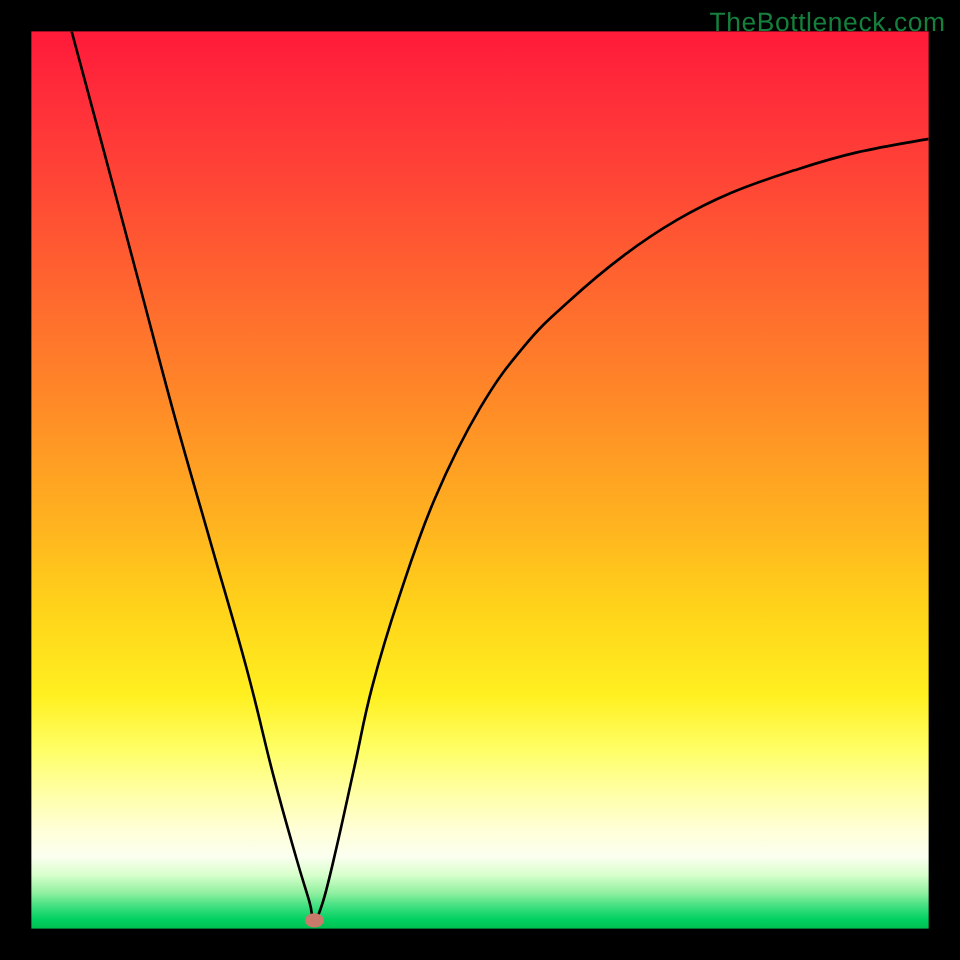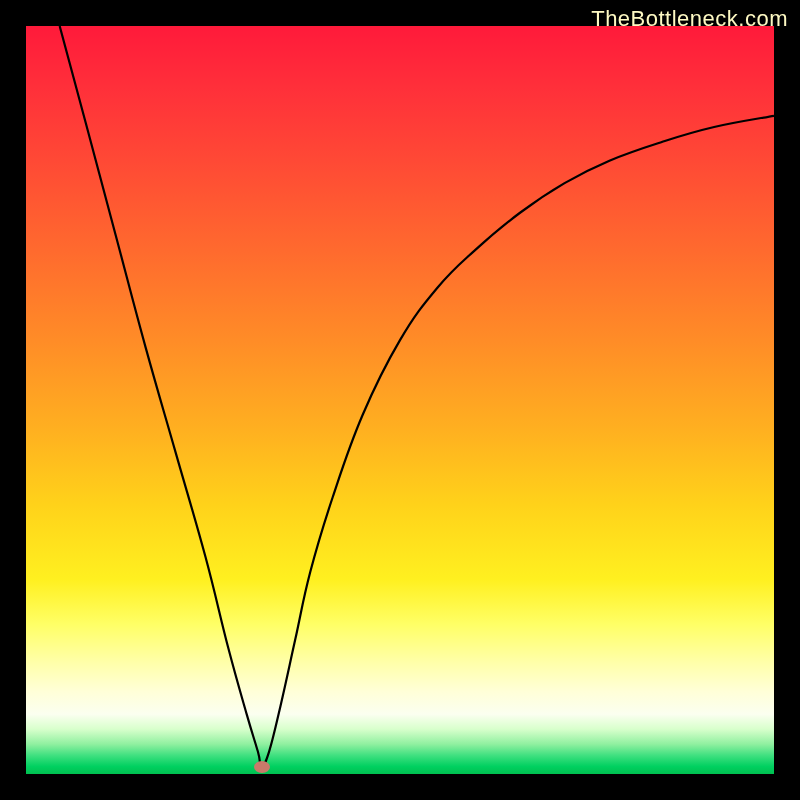--- a/index.html
+++ b/index.html
@@ -1,17 +1,17 @@
 <!DOCTYPE html>
 <html><head>
 <meta charset="utf-8">
 <style>
   * { margin: 0; padding: 0; box-sizing: border-box; }
   body { width: 800px; height: 800px; background: #000; position: relative; font-family: Arial, sans-serif; }
-  .watermark { position: absolute; top: 6px; right: 12px; color: #fef9c3; font-size: 22px; font-weight: 500; letter-spacing: 0.5px; z-index: 10; }
+  .watermark { position: absolute; top: 6px; right: 12px; color: #15803d; font-size: 22px; font-weight: 500; letter-spacing: 0.5px; z-index: 10; }
   .frame { position: absolute; top: 26px; left: 26px; width: 748px; height: 748px; background: #000; }
   .plot-area { position: absolute; top: 0; left: 0; width: 748px; height: 748px; overflow: hidden; }
   .gradient { position: absolute; top: 0; left: 0; width: 100%; height: 100%;
     background: linear-gradient(to bottom,
       #ff1a3a 0%,
       #ff2f3a 8%,
       #ff4935 18%,
       #ff6a2e 30%,
       #ff8c27 42%,
       #ffb020 54%,

